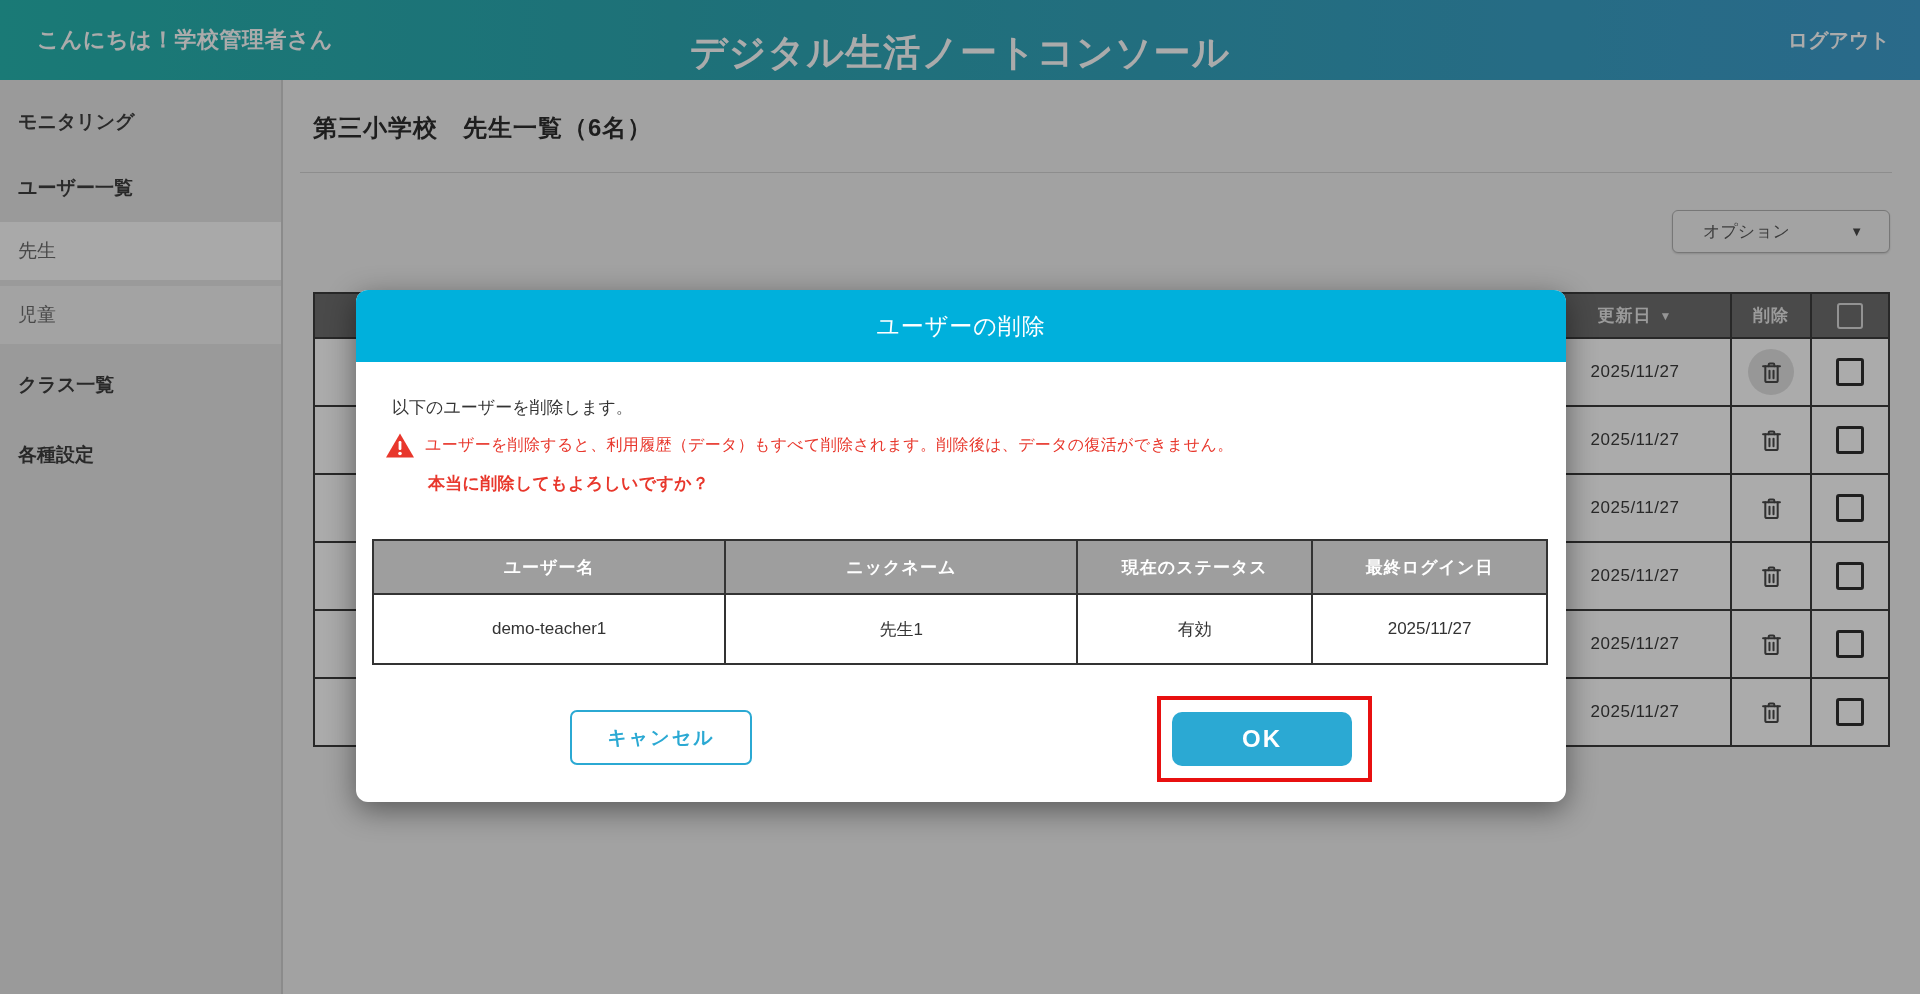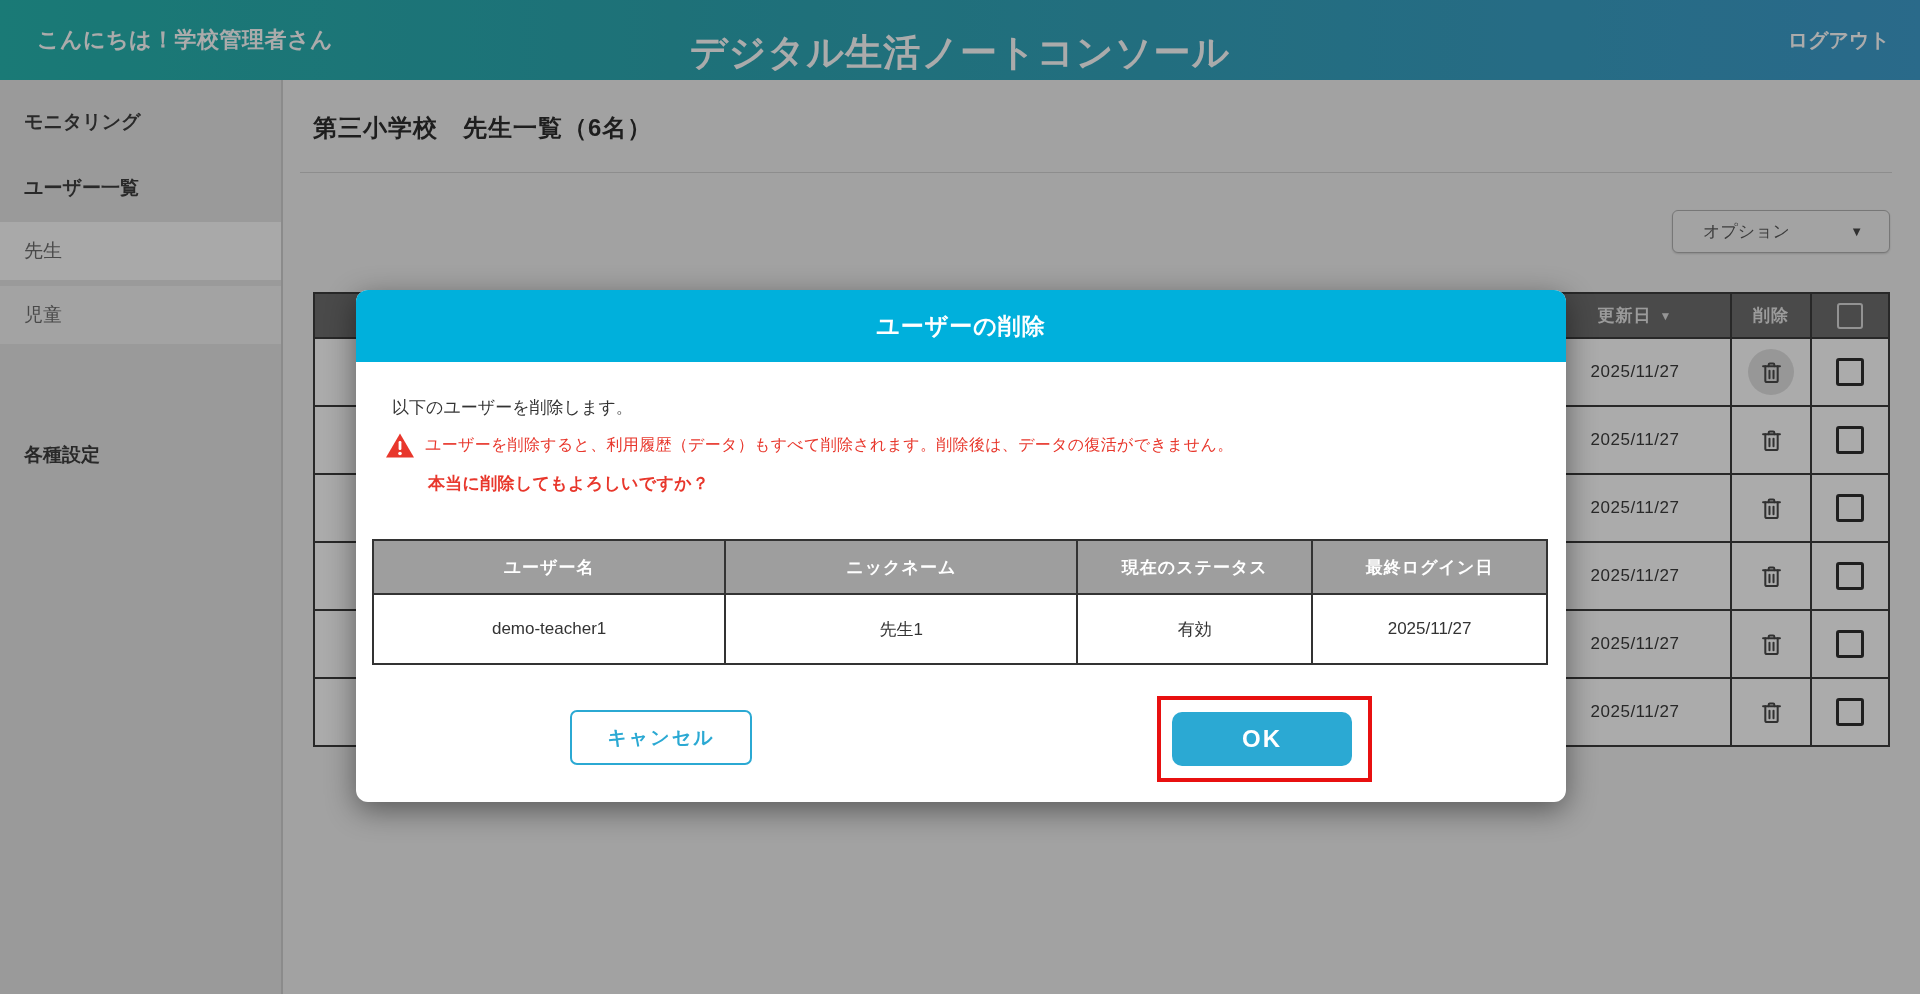--- a/index.html
+++ b/index.html
@@ -21,21 +21,21 @@
   .greeting{position:absolute;left:37px;top:0;height:80px;display:flex;align-items:center;
     color:#fff;font-size:22px;font-weight:bold;letter-spacing:.5px;}
   .app-title{position:absolute;left:0;width:100%;top:0;height:80px;display:flex;align-items:center;justify-content:center;
     color:#fff;font-size:37px;font-weight:bold;letter-spacing:1px;margin-top:13px;}
   .logout{position:absolute;right:30px;top:0;height:80px;display:flex;align-items:center;
     color:#fff;font-size:20px;font-weight:bold;cursor:pointer;}
 
   
   .sidebar{position:absolute;left:0;top:80px;width:283px;height:914px;background:#E6E6E6;border-right:2px solid #CFCFCF;}
   .side-item{position:absolute;left:0;width:100%;display:flex;align-items:center;
-    font-size:19px;font-weight:bold;color:#3E3E3E;padding-left:24px;cursor:pointer;}
+    font-size:19px;font-weight:bold;color:#3E3E3E;padding-left:18px;cursor:pointer;}
   .side-item.sub{font-weight:normal;color:#6E6E6E;font-size:19px;}
   .side-item.band{background:#F3F3F3;}
   .side-item.selected{background:#FCFCFC;}
   #nav-monitoring{top:20px;height:44px;}
   #nav-users{top:86px;height:44px;}
   #nav-teachers{top:142px;height:58px;}
   #nav-children{top:206px;height:58px;}
   #nav-classes{top:283px;height:44px;}
   #nav-settings{top:353px;height:44px;}
 
@@ -65,21 +65,21 @@
   .trash-wrap{width:46px;height:46px;border-radius:50%;display:flex;align-items:center;justify-content:center;cursor:pointer;}
   .trash-wrap.halo{background:#E2E2E2;}
   .trash-wrap svg{width:27px;height:27px;stroke:#4A4A4A;fill:none;stroke-width:1.8;stroke-linecap:round;stroke-linejoin:round;}
 
   
   .overlay{position:absolute;inset:0;background:rgba(0,0,0,0.33);z-index:10;}
   .modal{position:absolute;left:356px;top:290px;width:1210px;height:512px;background:#fff;
     border-radius:12px;box-shadow:0 8px 30px rgba(0,0,0,.45);z-index:20;}
   .modal-header{position:absolute;left:0;top:0;width:100%;height:72px;background:var(--accent-cyan);
     border-radius:12px 12px 0 0;display:flex;align-items:center;justify-content:center;
-    color:#fff;font-size:23px;font-weight:bold;letter-spacing:1px;}
+    color:#fff;font-size:23px;font-weight:normal;letter-spacing:1px;}
   .modal-intro{position:absolute;left:36px;top:106px;font-size:17px;color:#333;}
   .warn-row{position:absolute;left:29px;top:142px;display:flex;align-items:center;gap:10px;}
   .warn-icon{width:30px;height:27px;flex:0 0 auto;}
   .warn-text{font-size:16px;font-weight:normal;color:var(--warn-red);letter-spacing:.3px;}
   .warn-line2{position:absolute;left:72px;top:182px;font-size:17px;font-weight:bold;color:var(--warn-red);letter-spacing:.3px;}
 
   .modal-table{position:absolute;left:16px;top:233px;width:1176px;border-collapse:collapse;table-layout:fixed;margin-top:16px;}
   .modal-table th,.modal-table td{border:2px solid #333;text-align:center;}
   .modal-table th{height:54px;background:#9E9E9E;color:#fff;font-size:17px;font-weight:bold;letter-spacing:1px;}
   .modal-table td{height:70px;background:#fff;color:#333;font-size:17px;}
@@ -104,20 +104,21 @@
     <div class="greeting">こんにちは！学校管理者さん</div>
     <div class="app-title">デジタル生活ノートコンソール</div>
     <div class="logout">ログアウト</div>
   </header>
 
   <nav class="sidebar">
     <div class="side-item" id="nav-monitoring">モニタリング</div>
     <div class="side-item" id="nav-users">ユーザー一覧</div>
     <div class="side-item sub band selected" id="nav-teachers">先生</div>
     <div class="side-item sub band" id="nav-children">児童</div>
+    <div class="side-item" id="nav-classes">クラス一覧</div>
     <div class="side-item" id="nav-settings">各種設定</div>
   </nav>
 
   <h1 class="page-title">第三小学校　先生一覧（6名）</h1>
   <div class="head-rule"></div>
 
   <div class="options-btn">
     <span class="lbl">オプション</span>
     <span class="caret">▼</span>
   </div>

